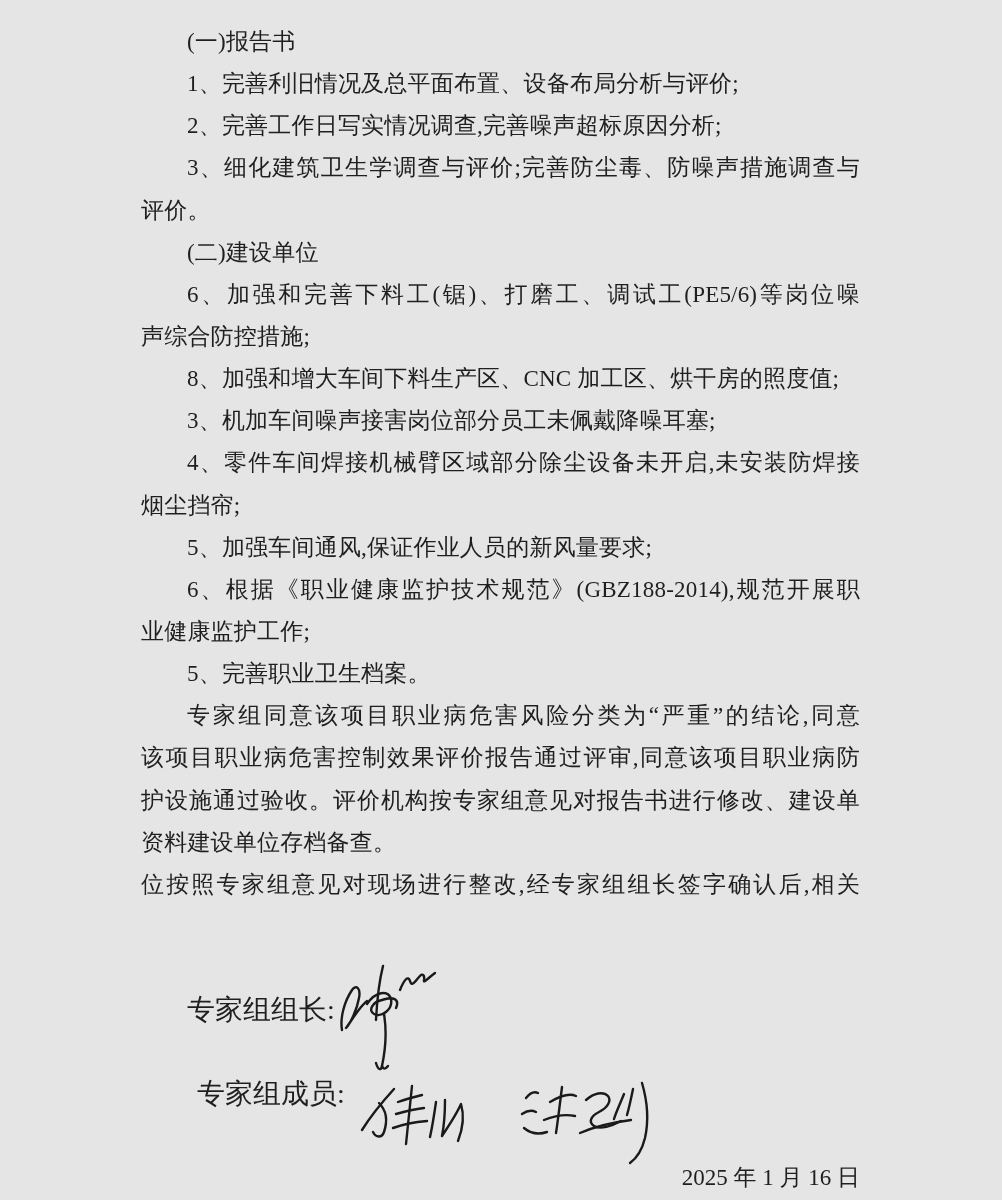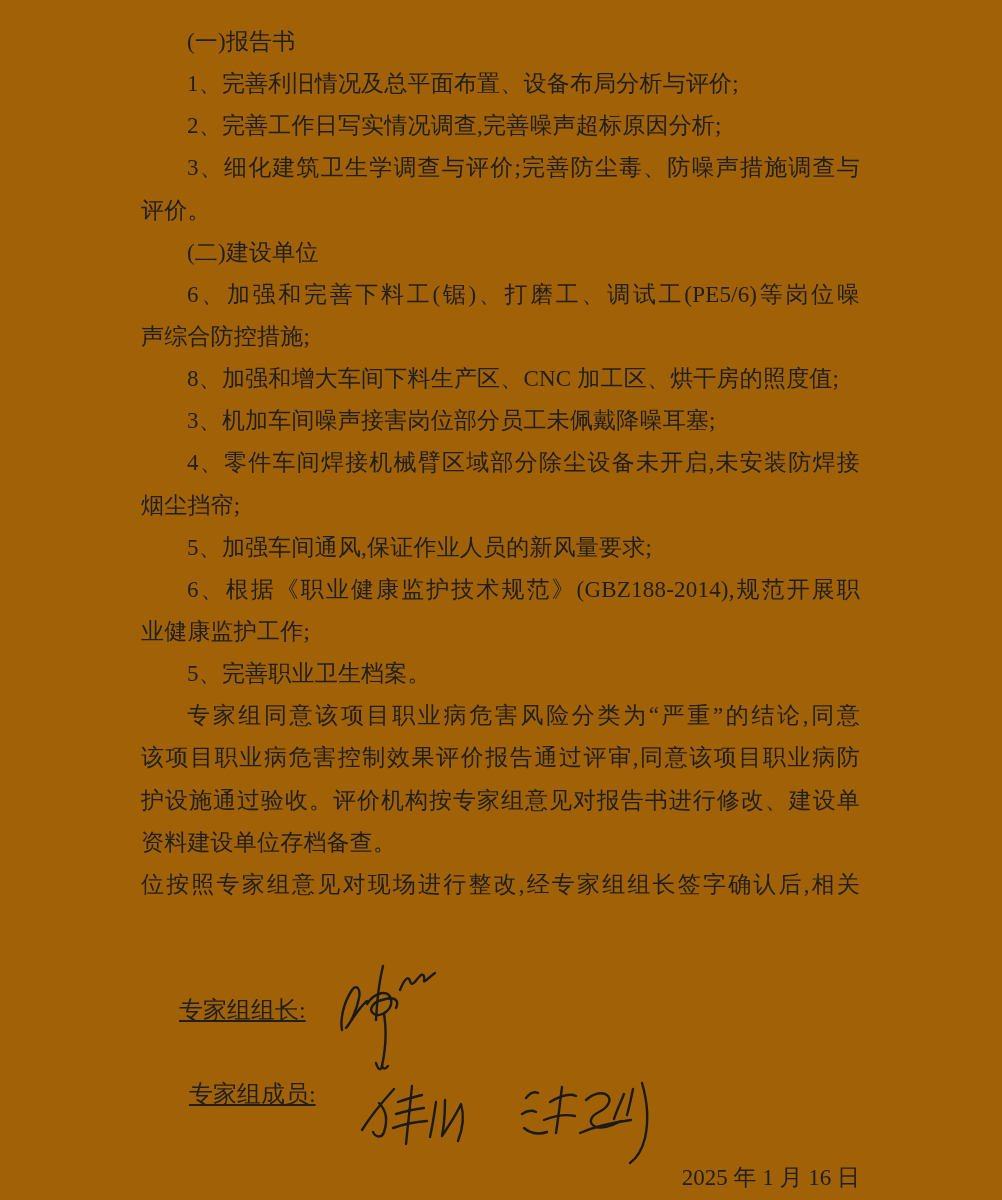--- a/index.html
+++ b/index.html
@@ -1,19 +1,19 @@
 <!DOCTYPE html>
 <html><head>
 <meta charset="utf-8">
 <style>
   html,body{margin:0;padding:0;background:#ffffff;}
   .page{
     position:relative;
     width:1002px;height:1200px;
-    background:#a16207;
+    background:#e5e5e5;
     overflow:hidden;
     font-family:"Liberation Serif","DejaVu Serif",serif;
     color:#1f1f1f;
   }
   .text-block{
     position:absolute;
     top:21px;left:141px;width:719px;
   }
   .line{
     height:42.15px;
@@ -23,24 +23,23 @@
     white-space:normal;
   }
   .indent{text-indent:2em;}
   .fill{
     text-align:justify;
     text-align-last:justify;
     text-justify:inter-ideograph;
   }
   .sig-row{
     position:absolute;
-    left:133px;width:719px;
+    left:141px;width:719px;
     height:42px;line-height:42px;
-    font-size:24px;
-    text-decoration:underline;
+    font-size:28px;
   }
   .sig-row.leader{top:989px;}
   .sig-row.leader .sig-label{margin-left:46px;}
   .sig-row.members{top:1073px;}
   .sig-row.members .sig-label{margin-left:56px;}
   .signature{position:absolute;}
   .signature path{
     fill:none;
     stroke:#1a1a1a;
     stroke-width:2.4;

